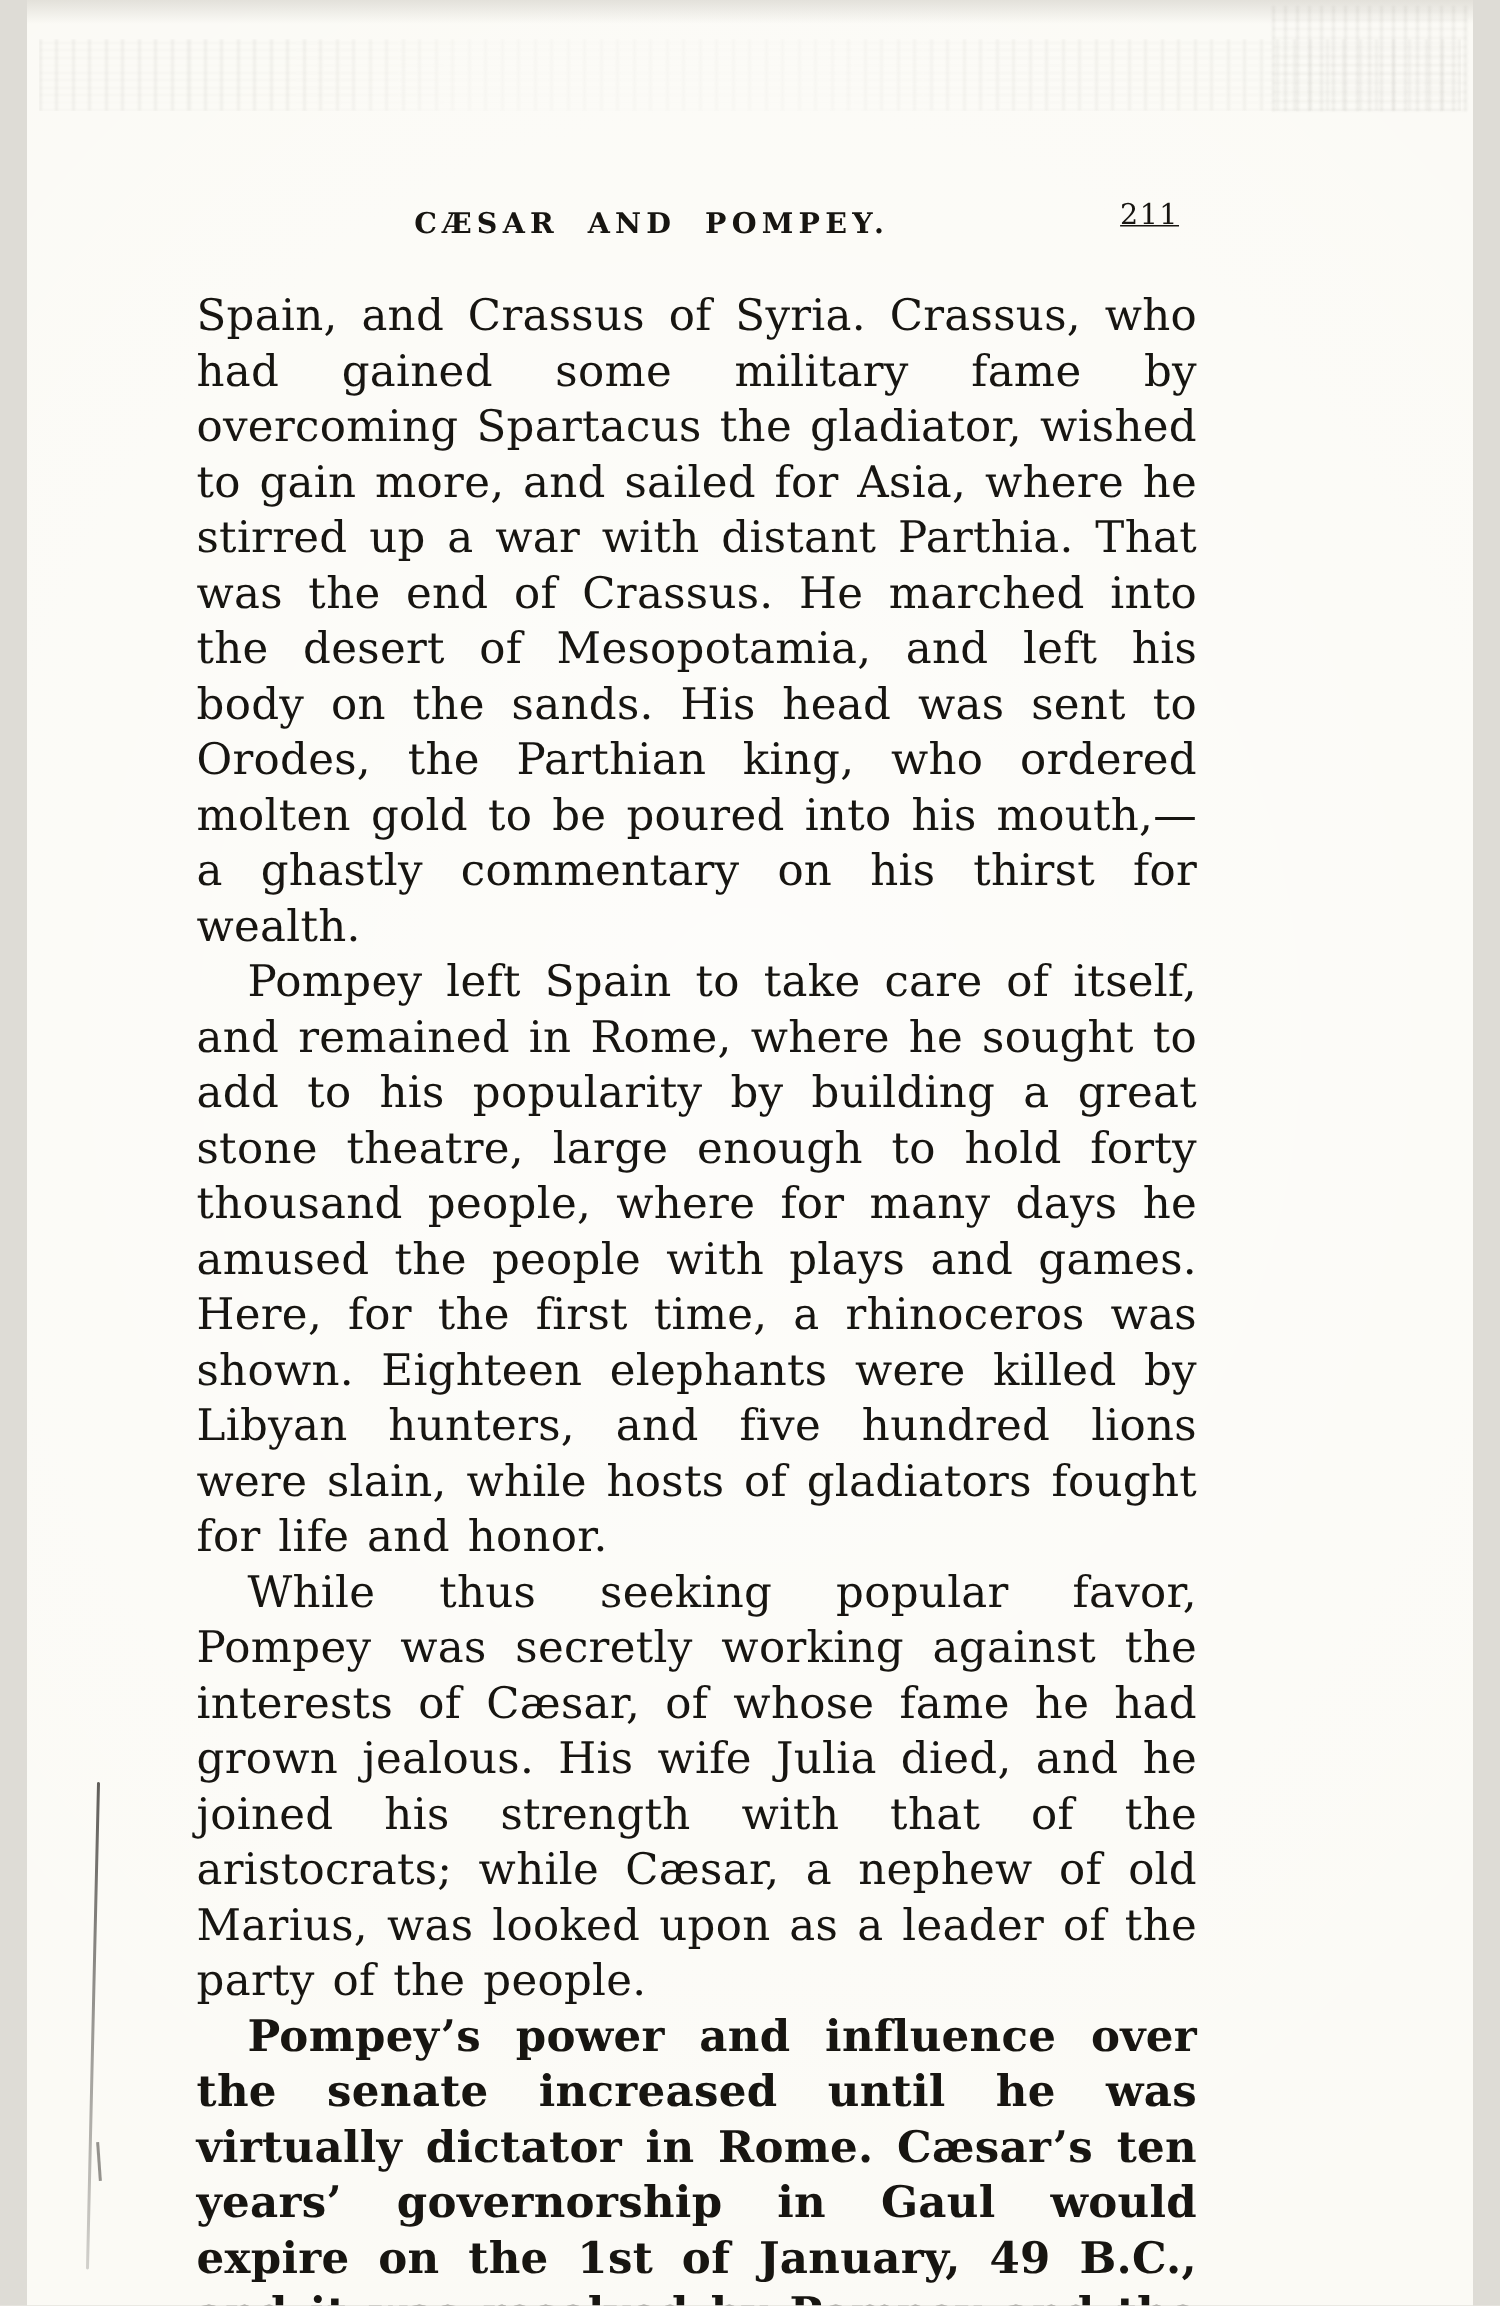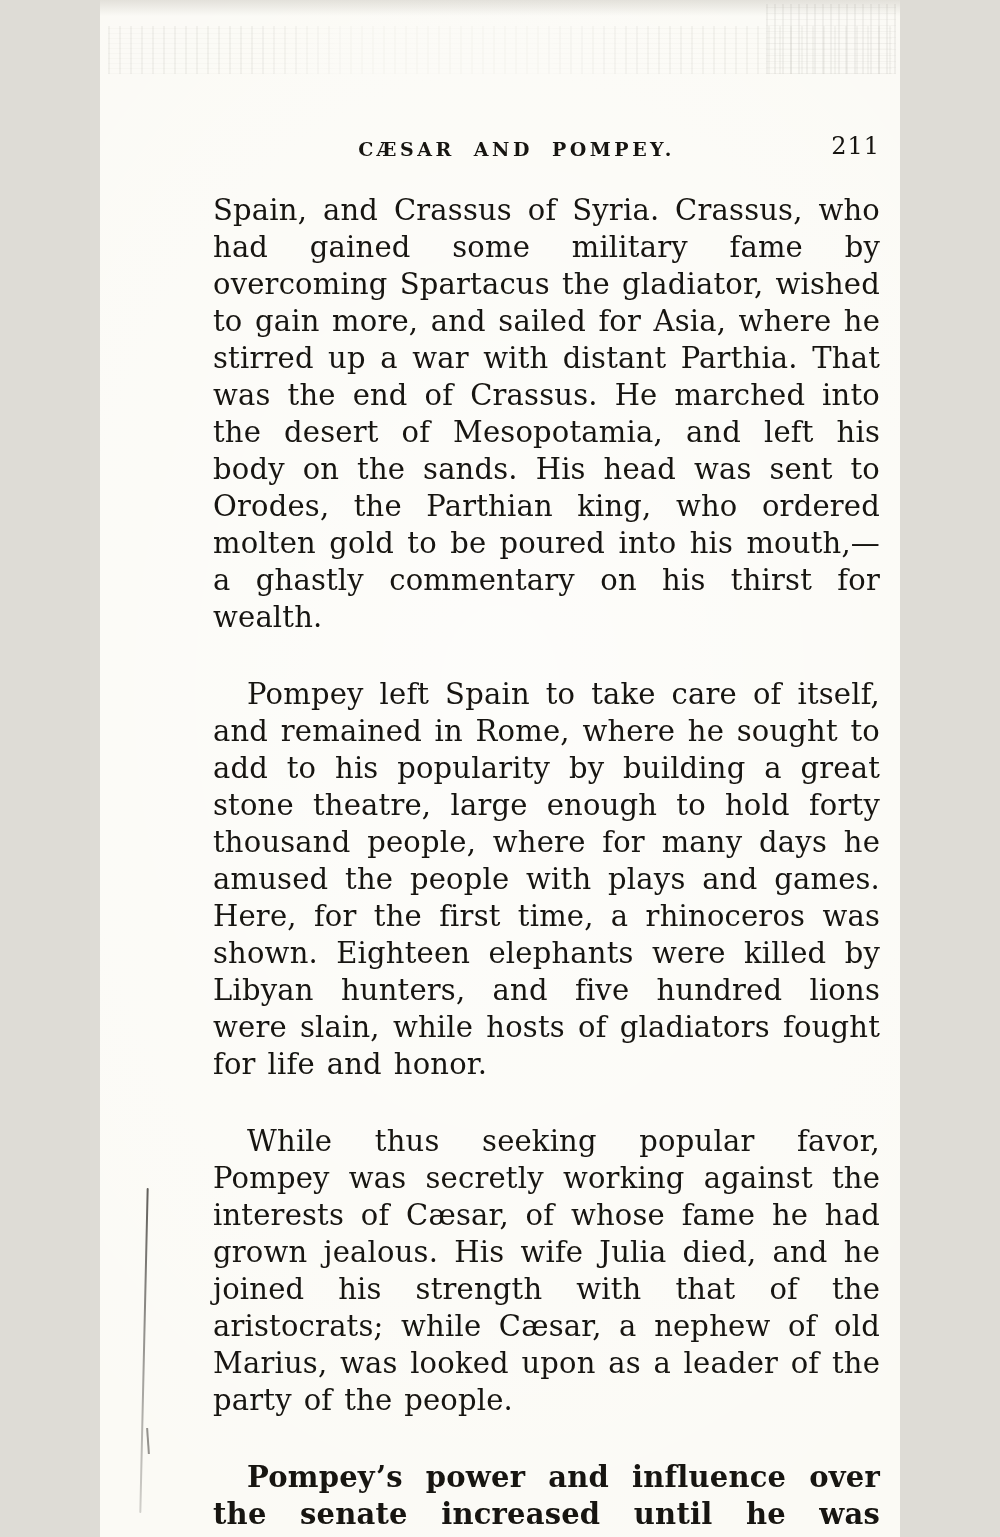--- a/index.html
+++ b/index.html
@@ -2,21 +2,21 @@
 <html><head>
 <meta charset="utf-8">
 <style>
   html, body {
     margin: 0;
     padding: 0;
     background: #dedcd6;
   }
   .page {
     position: relative;
-    width: 800px;
+    width: 964px;
     height: 1537px;
     margin: 0 auto;
     background:
       radial-gradient(ellipse 120% 90% at 50% 45%, rgba(255,255,255,0.55), rgba(255,255,255,0) 70%),
       #fbfaf5;
     color: #171511;
     font-family: "DejaVu Serif", "Liberation Serif", serif;
     overflow: hidden;
     box-sizing: border-box;
   }
@@ -87,35 +87,36 @@
     display: block;
     text-align: center;
     font-size: 19px;
     font-weight: bold;
     letter-spacing: 3.5px;
     word-spacing: 9px;
     padding-right: 60px; 
   }
   .page-number {
     position: absolute;
-    right: 0;
+    right: 12px;
     top: -6px;
-    font-size: 24px;
+    font-size: 19px;
     letter-spacing: 1px;
+    text-decoration: underline;
   }
 
   .body-text p {
     margin: 0;
     font-size: 29px;
     line-height: 37px;
     text-align: justify;
     word-spacing: 2.5px;
     letter-spacing: 0.2px;
   }
-  .body-text p.indent { text-indent: 34px; margin-top: 40px; }
+  .body-text p.indent { text-indent: 34px; }
   .body-text p.justify-last { text-align-last: justify; font-weight: bold; }
 </style>
 </head>
 <body>
 
 <div class="page">
 
   <div class="scan-edge-top"></div>
   <div class="scan-noise-band"></div>
   <div class="scan-noise-corner"></div>

